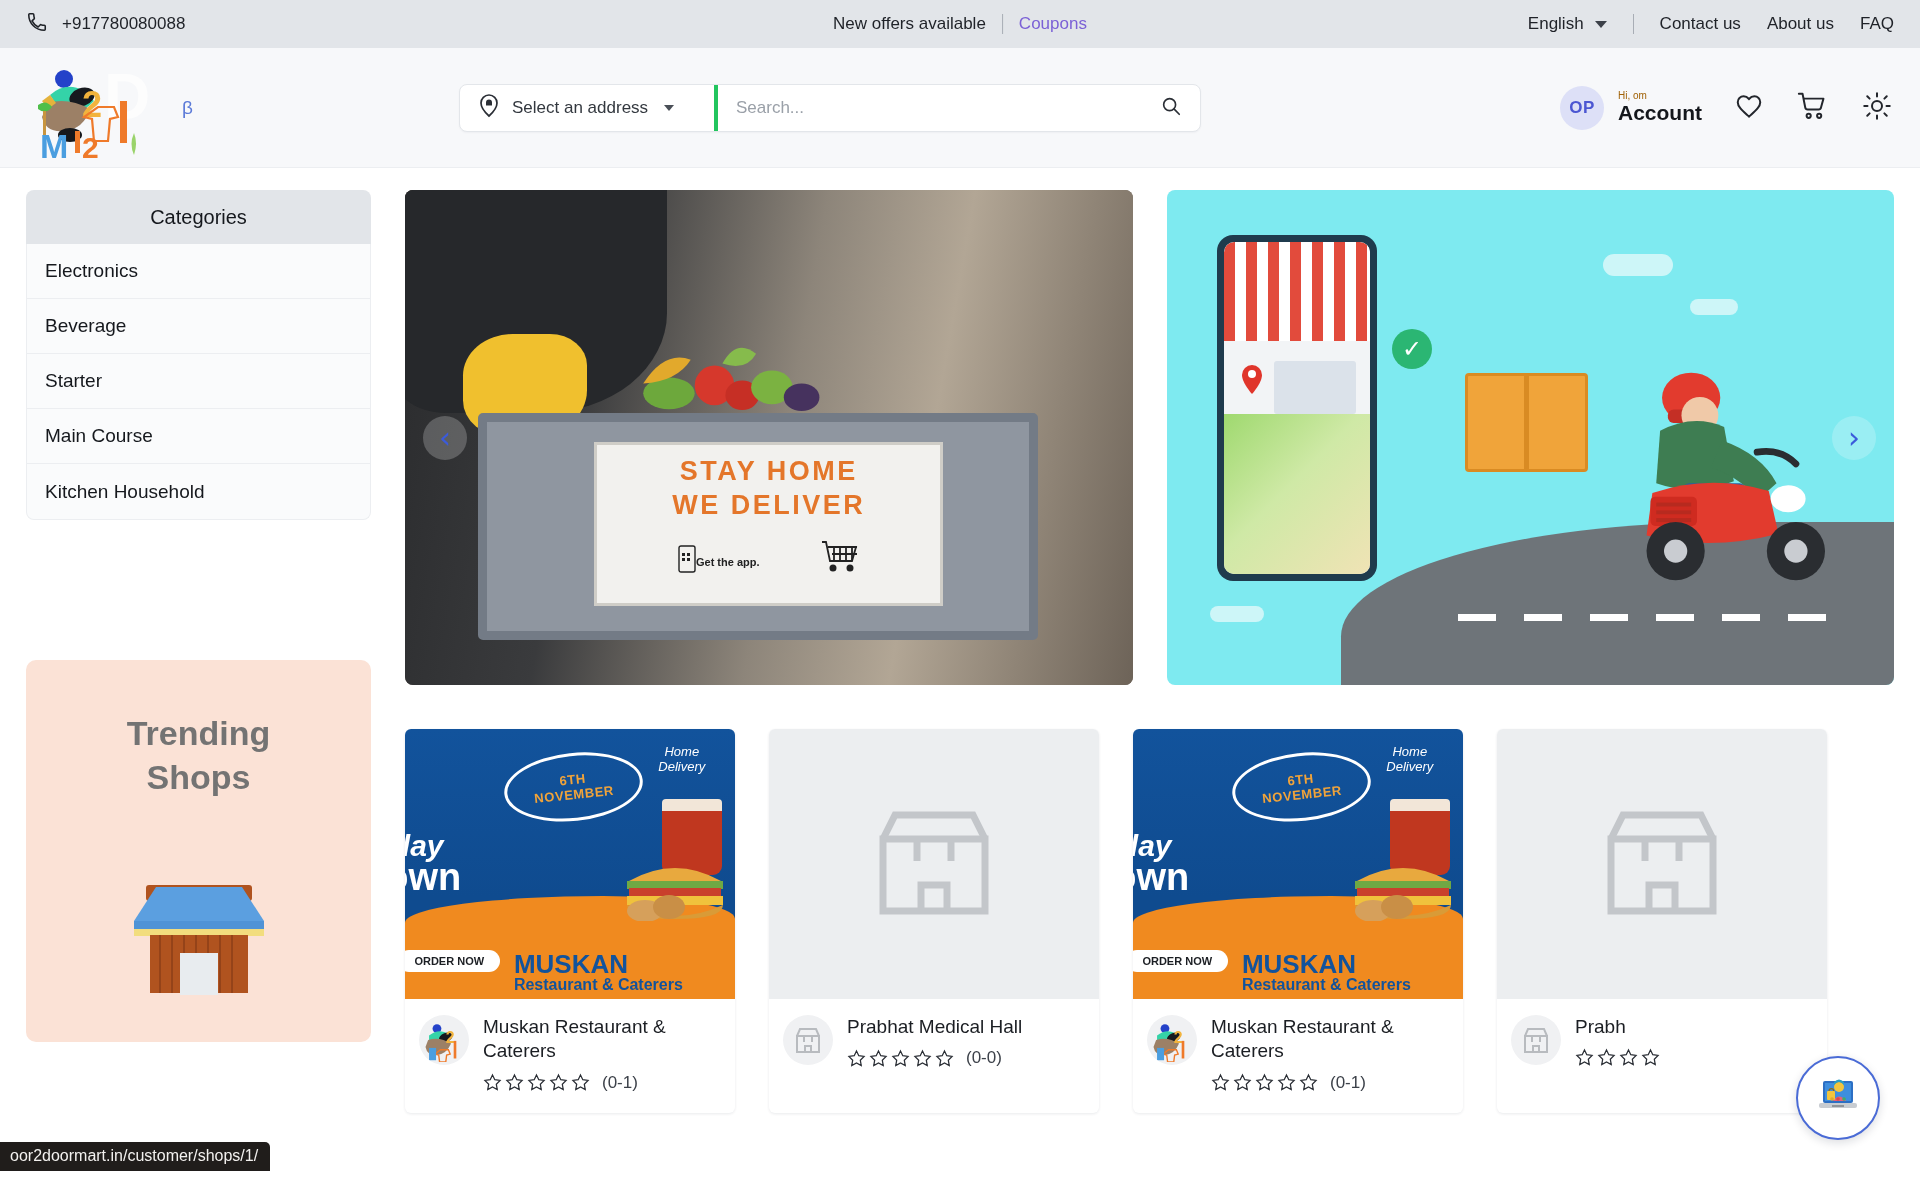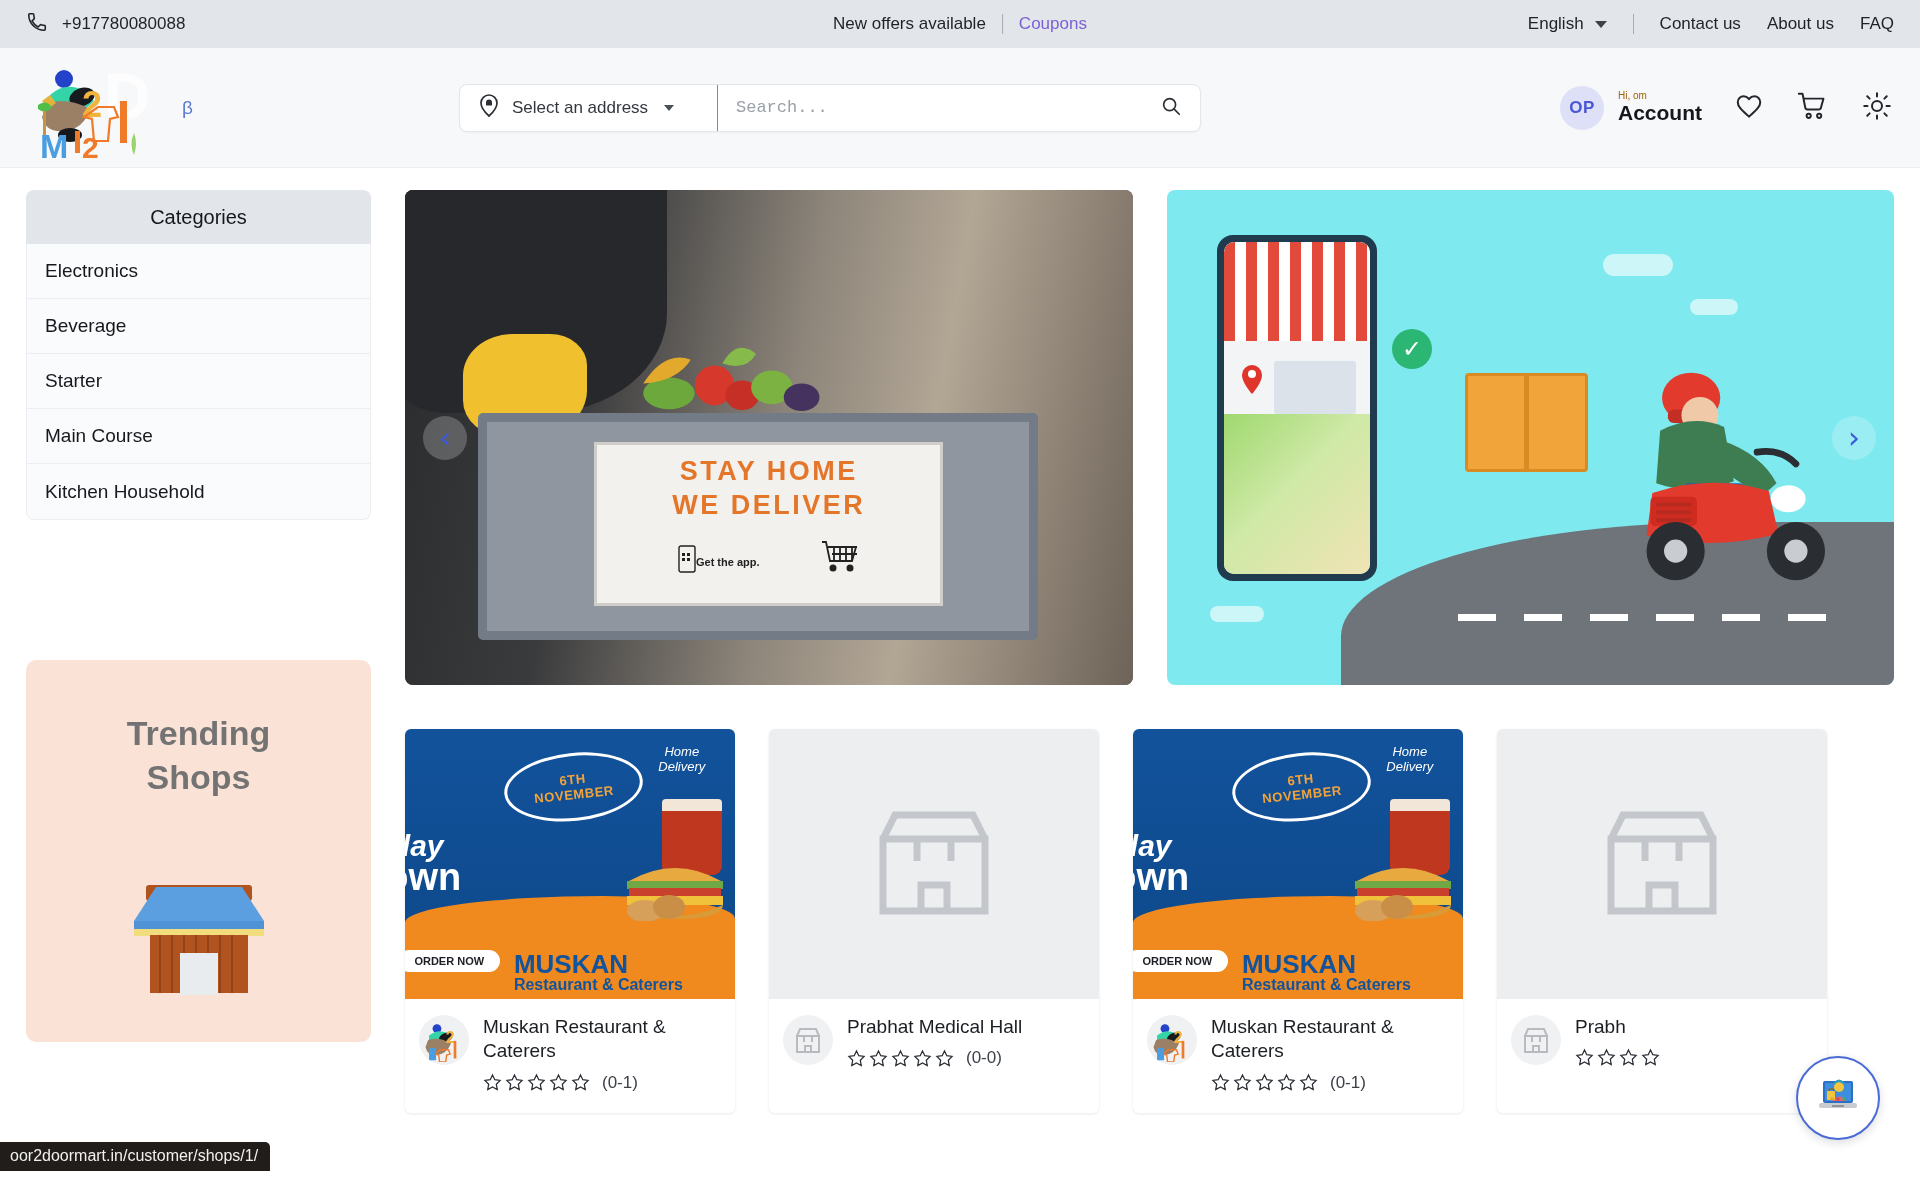--- a/index.html
+++ b/index.html
@@ -47,30 +47,30 @@
   .searchgroup {
     position: absolute; left: 459px; top: 50%; transform: translateY(-50%);
     width: 742px; height: 48px; background: #fff;
     border: 1px solid #e3e6ea; border-radius: 8px;
     display: flex; align-items: center;
     box-shadow: 0 1px 2px rgba(16,24,40,.04);
   }
   .addrsel {
     display: flex; align-items: center; gap: 12px;
     padding: 0 18px; height: 100%; width: 258px; cursor: pointer;
-    border-right: 1px solid #22c55e;
+    border-right: 4px solid #22c55e;
   }
   .addrsel-label { font-size: 17px; color: #33383f; white-space: nowrap; }
   .mini-chev { width: 0; height: 0; border-left: 5px solid transparent;
     border-right: 5px solid transparent; border-top: 6px solid #4a4f57; margin-left: 4px; }
   .searchbox { flex: 1; display: flex; align-items: center; padding: 0 18px; height: 100%; }
   .searchbox input {
     flex: 1; border: none; outline: none; font-size: 17px;
     color: #15803d; background: transparent;
-    font-family: Liberation Mono, monospace;
+    font-family: Liberation Sans, sans-serif;
   }
   .searchbox input::placeholder { color: #9aa0a8; }
 
   .hdr-right {
     margin-left: auto; display: flex; align-items: center; gap: 30px;
   }
   .acct { display: flex; align-items: center; gap: 14px; cursor: pointer; }
   .avatar {
     width: 44px; height: 44px; border-radius: 50%;
     background: #dde0f7; color: #4b56d2;

